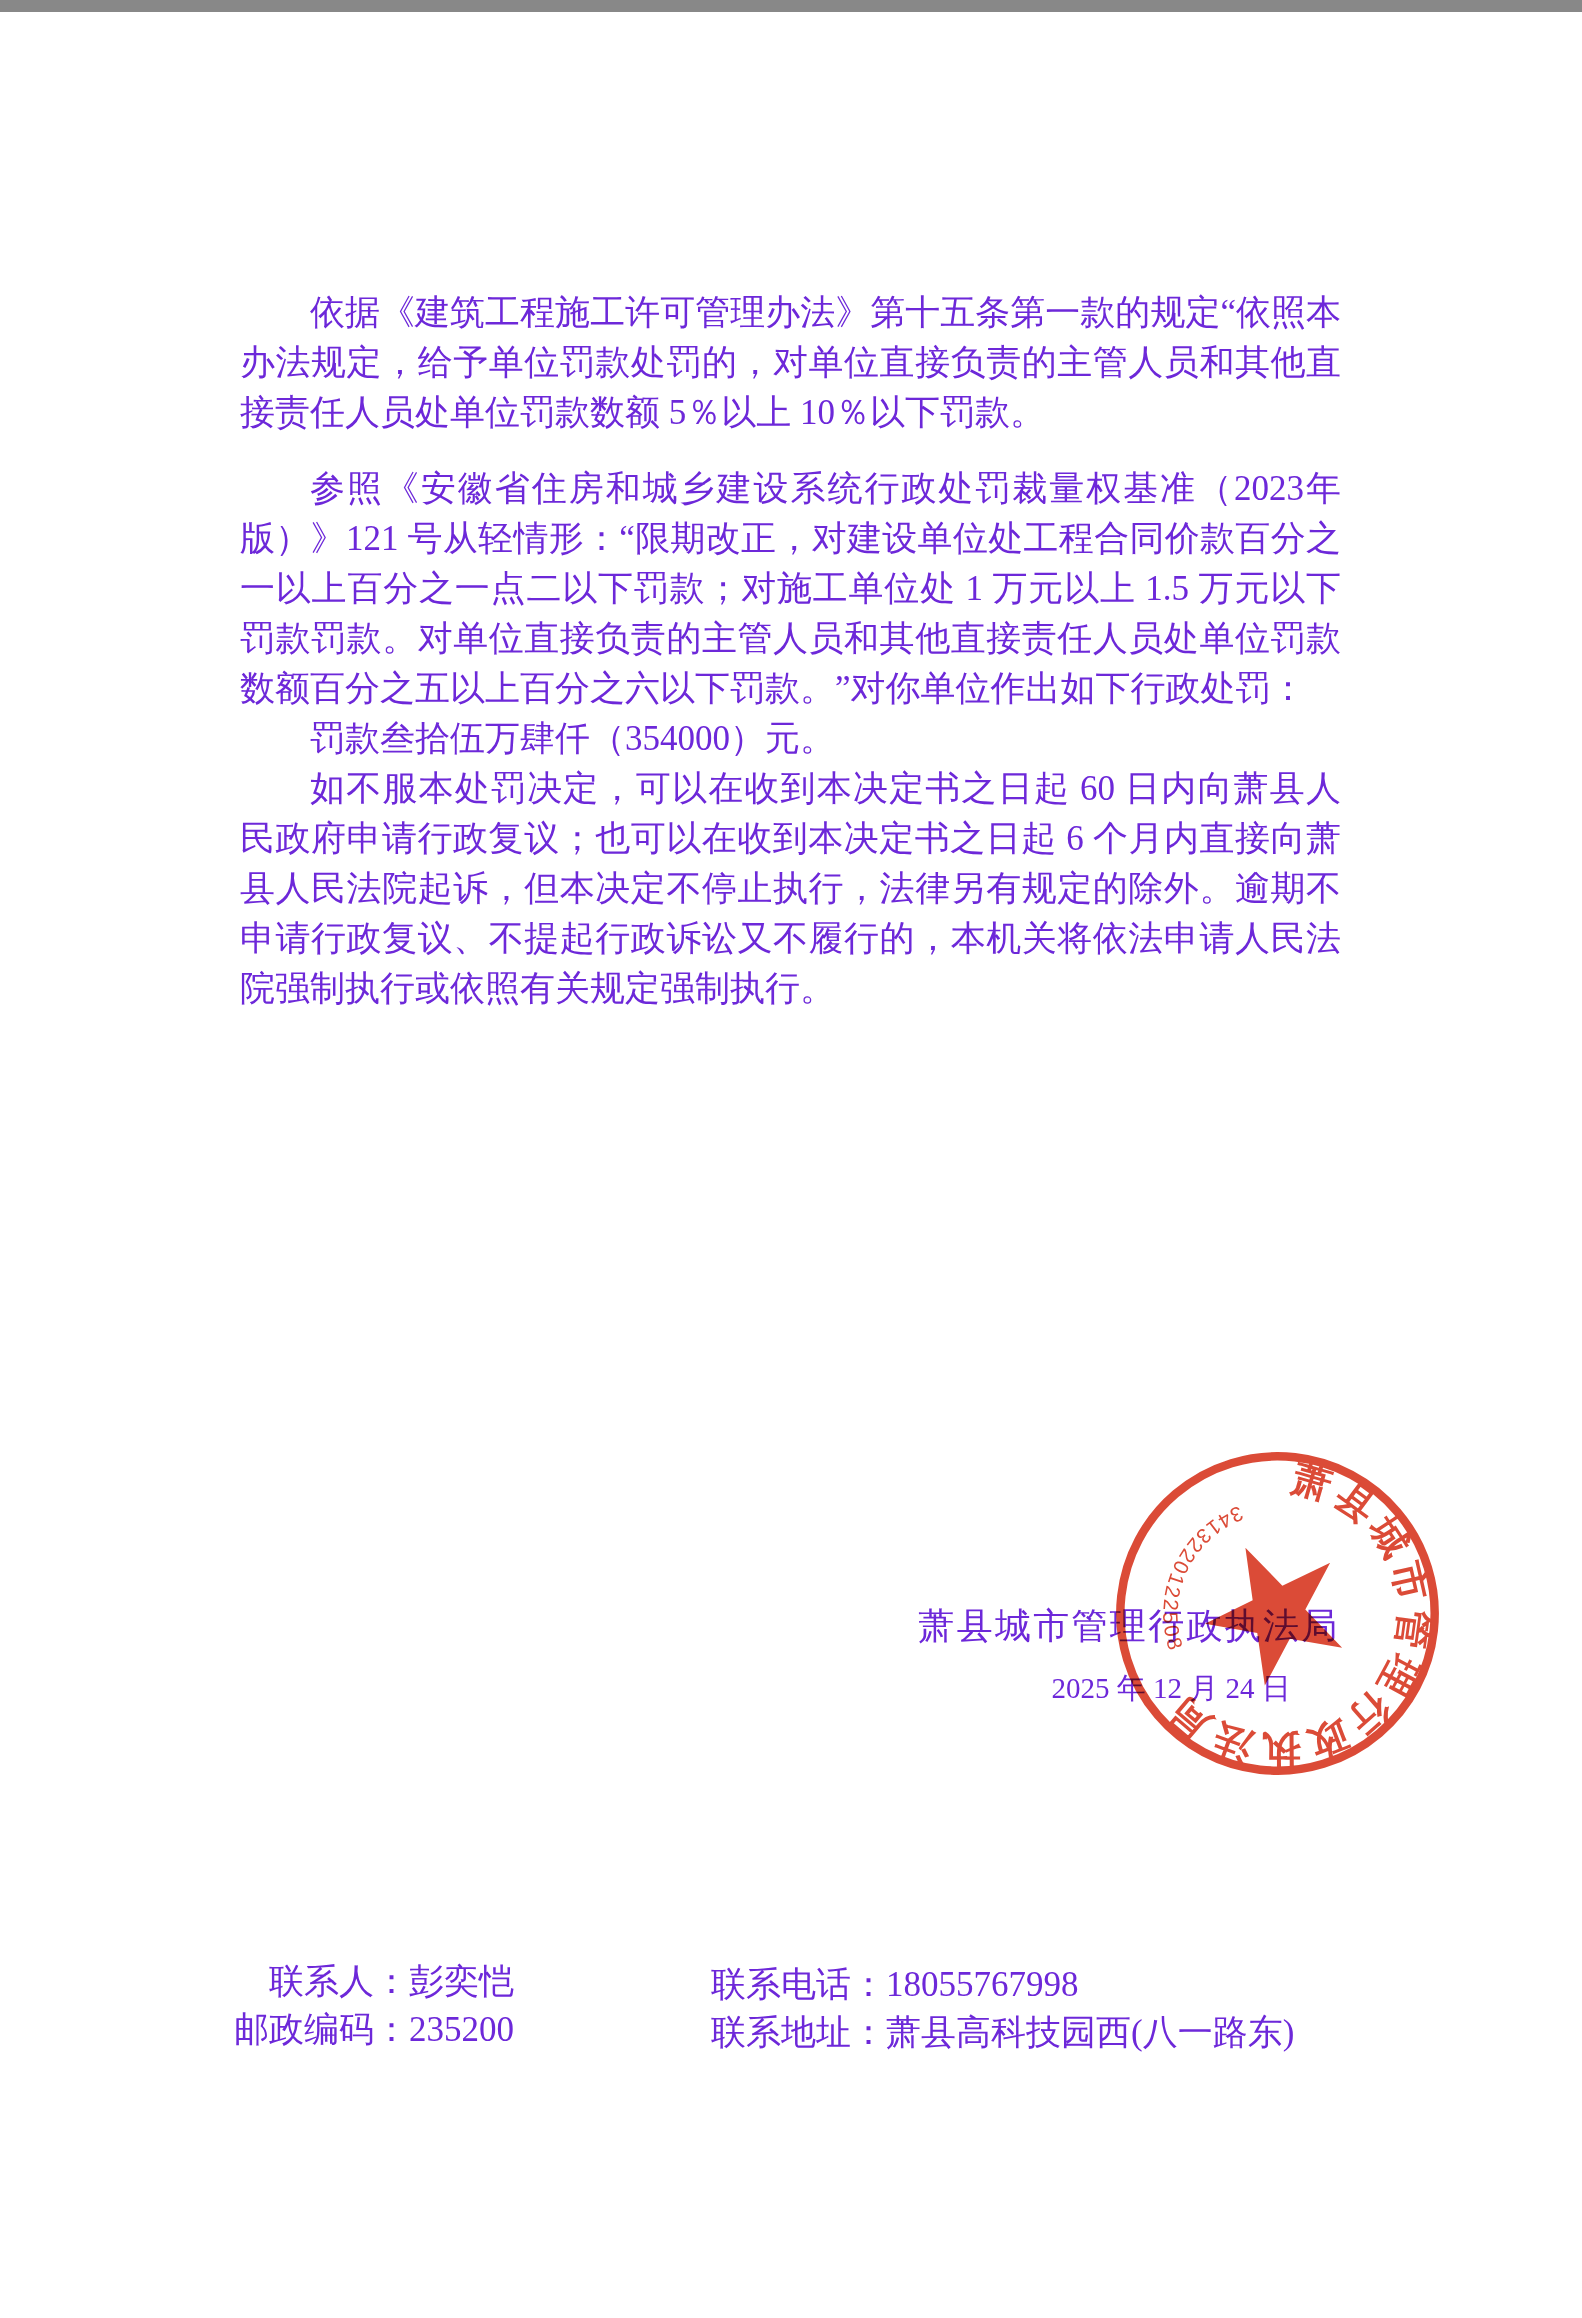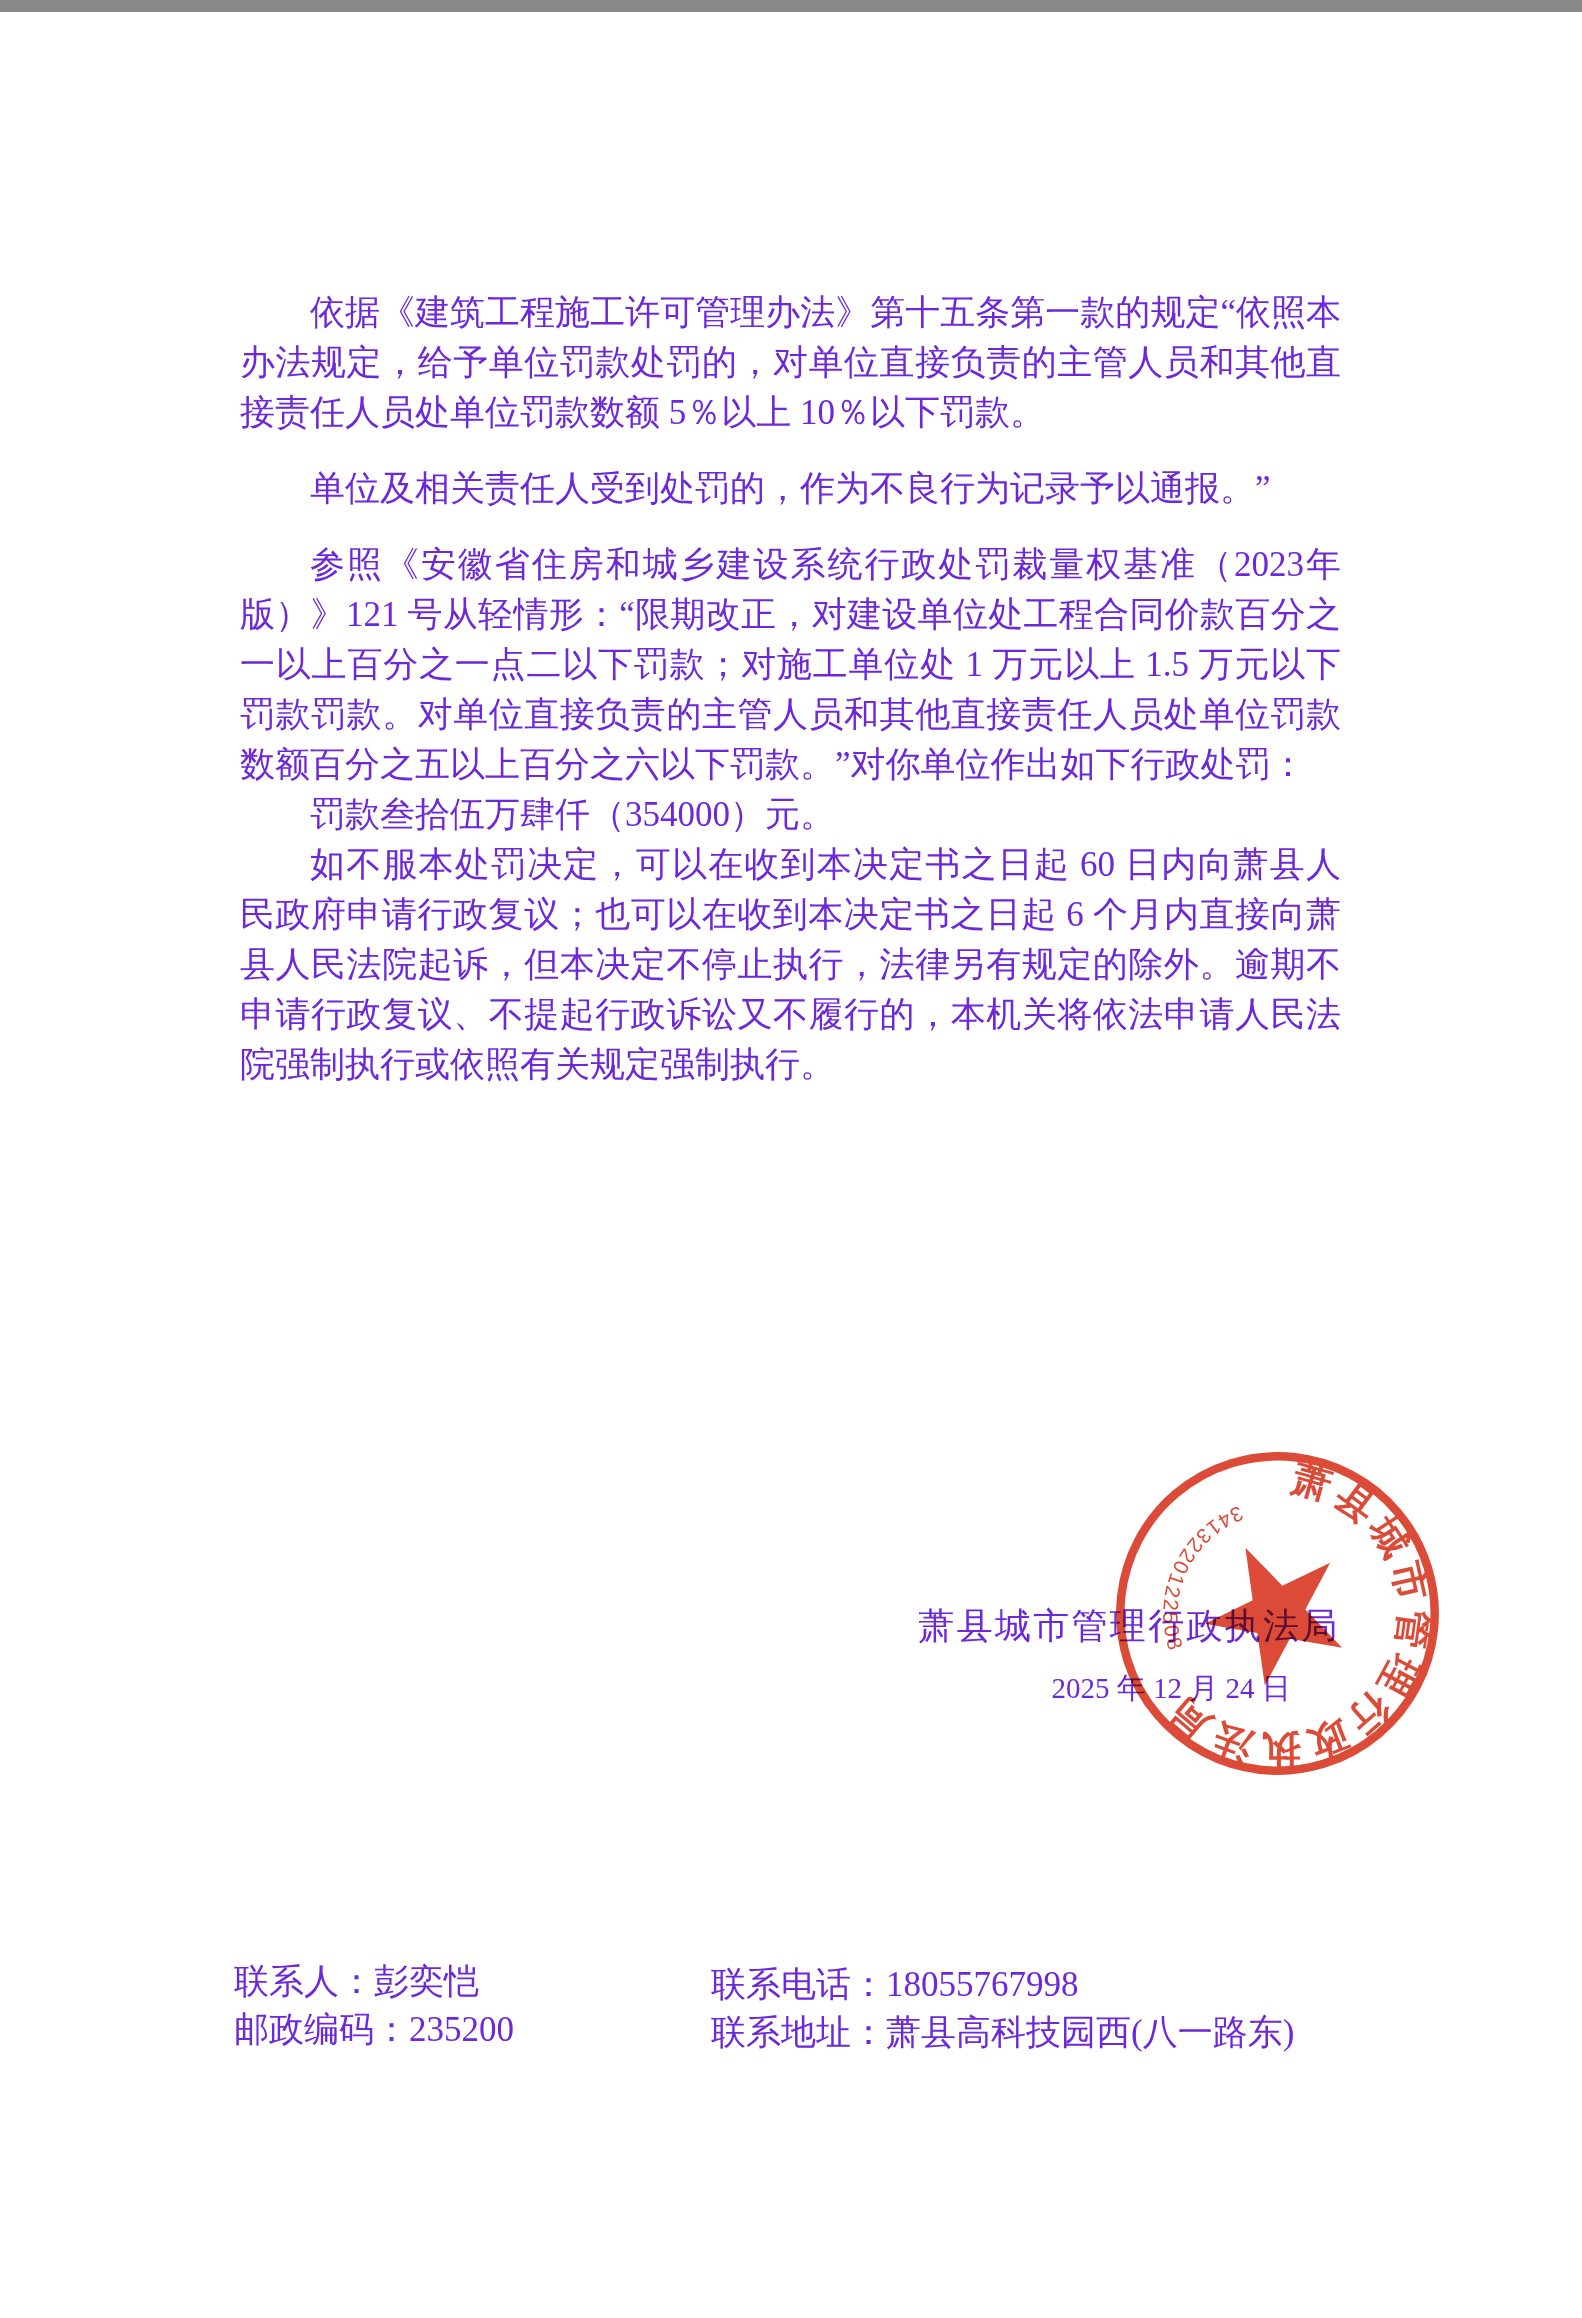--- a/index.html
+++ b/index.html
@@ -25,31 +25,30 @@
   }
   .seal .ring{fill:none;stroke:#d83b26;stroke-width:11;}
   .seal .star{fill:#d83b26;}
   .seal text{fill:#d83b26;}
   .seal .name{font-size:50px;letter-spacing:7px;font-weight:bold;
     font-family:"Liberation Serif","DejaVu Serif",serif;}
   .seal .code{font-size:27px;letter-spacing:3px;
     font-family:"Liberation Sans","DejaVu Sans",sans-serif;}
 
   .contact{position:absolute;font-size:35px;line-height:48px;white-space:nowrap;}
-  .contact.left{left:234px;top:1946px;}
+  .contact.left{left:234px;top:1946px;text-align:right;}
   .contact.right{left:711px;top:1949px;}
 </style>
 </head>
 <body>
 
 <div class="page">
 
   <div class="body-text">
     <p class="gap">依据《建筑工程施工许可管理办法》第十五条第一款的规定“依照本办法规定，给予单位罚款处罚的，对单位直接负责的主管人员和其他直接责任人员处单位罚款数额 5％以上 10％以下罚款。</p>
-    <p class="gap">单位及相关责任人受到处罚的，作为不良行为记录予以通报。”</p>
     <p>参照《安徽省住房和城乡建设系统行政处罚裁量权基准（2023年版）》121 号从轻情形：“限期改正，对建设单位处工程合同价款百分之一以上百分之一点二以下罚款；对施工单位处 1 万元以上 1.5 万元以下罚款罚款。对单位直接负责的主管人员和其他直接责任人员处单位罚款数额百分之五以上百分之六以下罚款。”对你单位作出如下行政处罚：</p>
     <p>罚款叁拾伍万肆仟（354000）元。</p>
     <p>如不服本处罚决定，可以在收到本决定书之日起 60 日内向萧县人民政府申请行政复议；也可以在收到本决定书之日起 6 个月内直接向萧县人民法院起诉，但本决定不停止执行，法律另有规定的除外。逾期不申请行政复议、不提起行政诉讼又不履行的，本机关将依法申请人民法院强制执行或依照有关规定强制执行。</p>
   </div>
 
   <div class="signature">
     <div class="sig-agency">萧县城市管理行政执法局</div>
     <div class="sig-date">2025 年 12 月 24 日</div>
   </div>
 

